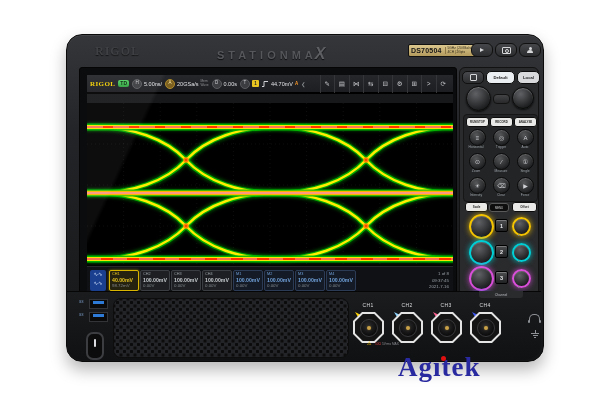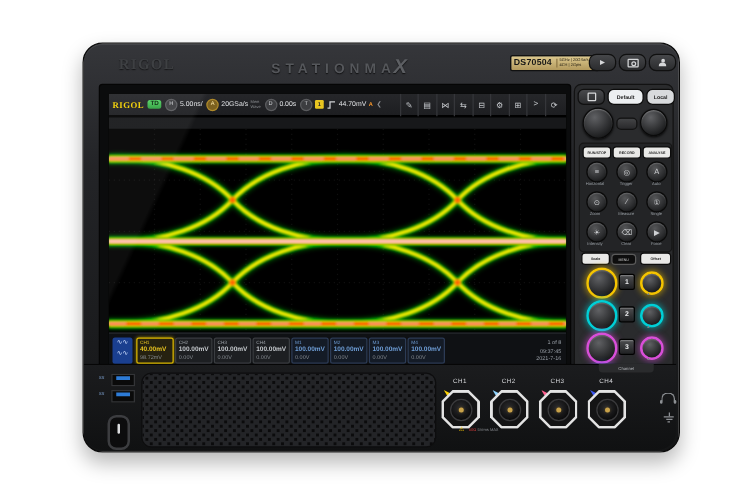--- a/index.html
+++ b/index.html
@@ -469,13 +469,17 @@
       <div class="phones"></div>
       <div class="gnd">
           <i class="v"></i>
           <i class="l1"></i>
           <i class="l2"></i>
           <i class="l3"></i>
         </div>
     </div>
   </div>
 
+  <div class="agitek">
+    <span>Ag</span><span>ı</span><span>tek</span>
+    <span class="dot"></span>
+  </div>
 </div>
 
 </body></html>

